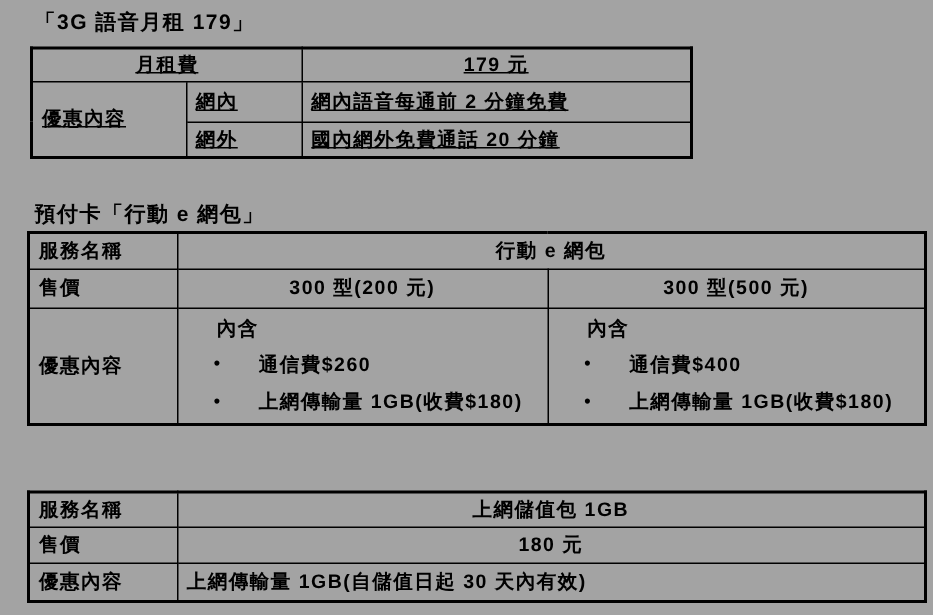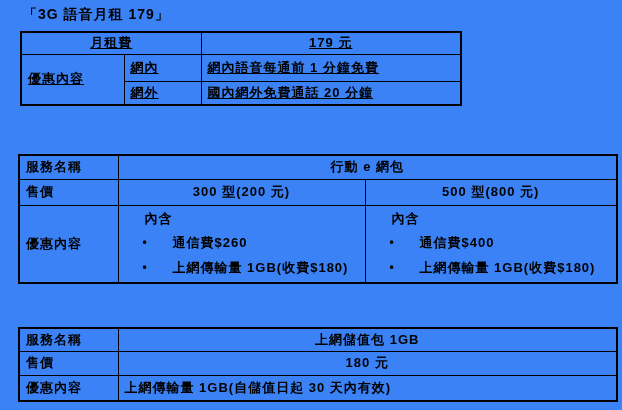--- a/index.html
+++ b/index.html
@@ -3,21 +3,21 @@
 <meta charset="utf-8">
 <style>
   * { margin: 0; padding: 0; box-sizing: border-box; }
   html, body {
     width: 622px; height: 410px;
     background: #ffffff;
     font-family: "Liberation Sans", sans-serif;
     color: #000;
     overflow: hidden;
   }
-  .doc { position: relative; width: 622px; height: 410px; background: #3b82f6; }
+  .doc { position: relative; width: 622px; height: 410px; background: #a3a3a3; }
 
   .doc-title {
     position: absolute;
     font-size: 14px;
     font-weight: bold;
     letter-spacing: 1px;
     white-space: nowrap;
   }
   #title1 { left: 23px; top: 6px; }
   #title2 { left: 23px; top: 134px; }
@@ -83,45 +83,46 @@
         <col>
       </colgroup>
     <tbody>
       <tr>
         <td colspan="2" class="c">月租費</td>
         <td class="c">179 元</td>
       </tr>
       <tr>
         <td rowspan="2">優惠內容</td>
         <td>網內</td>
-        <td>網內語音每通前 1 分鐘免費</td>
+        <td>網內語音每通前 2 分鐘免費</td>
       </tr>
       <tr>
         <td>網外</td>
         <td>國內網外免費通話 20 分鐘</td>
       </tr>
     </tbody>
   </table>
 
+  <div class="doc-title" id="title2">預付卡「行動 e 網包」</div>
 
   <table class="t" id="table2">
     <colgroup>
         <col style="width:99px">
         <col style="width:247px">
         <col>
       </colgroup>
     <tbody>
       <tr>
         <td>服務名稱</td>
         <td colspan="2" class="c">行動 e 網包</td>
       </tr>
       <tr>
         <td>售價</td>
         <td class="c">300 型(200 元)</td>
-        <td class="c">500 型(800 元)</td>
+        <td class="c">300 型(500 元)</td>
       </tr>
       <tr>
         <td>優惠內容</td>
         <td class="top detail-cell">
           <div class="inc-line">內含</div>
           <div class="bullet-line">
             <span class="bullet-glyph">•</span>
             <span>通信費$260</span>
           </div>
           <div class="bullet-line">

